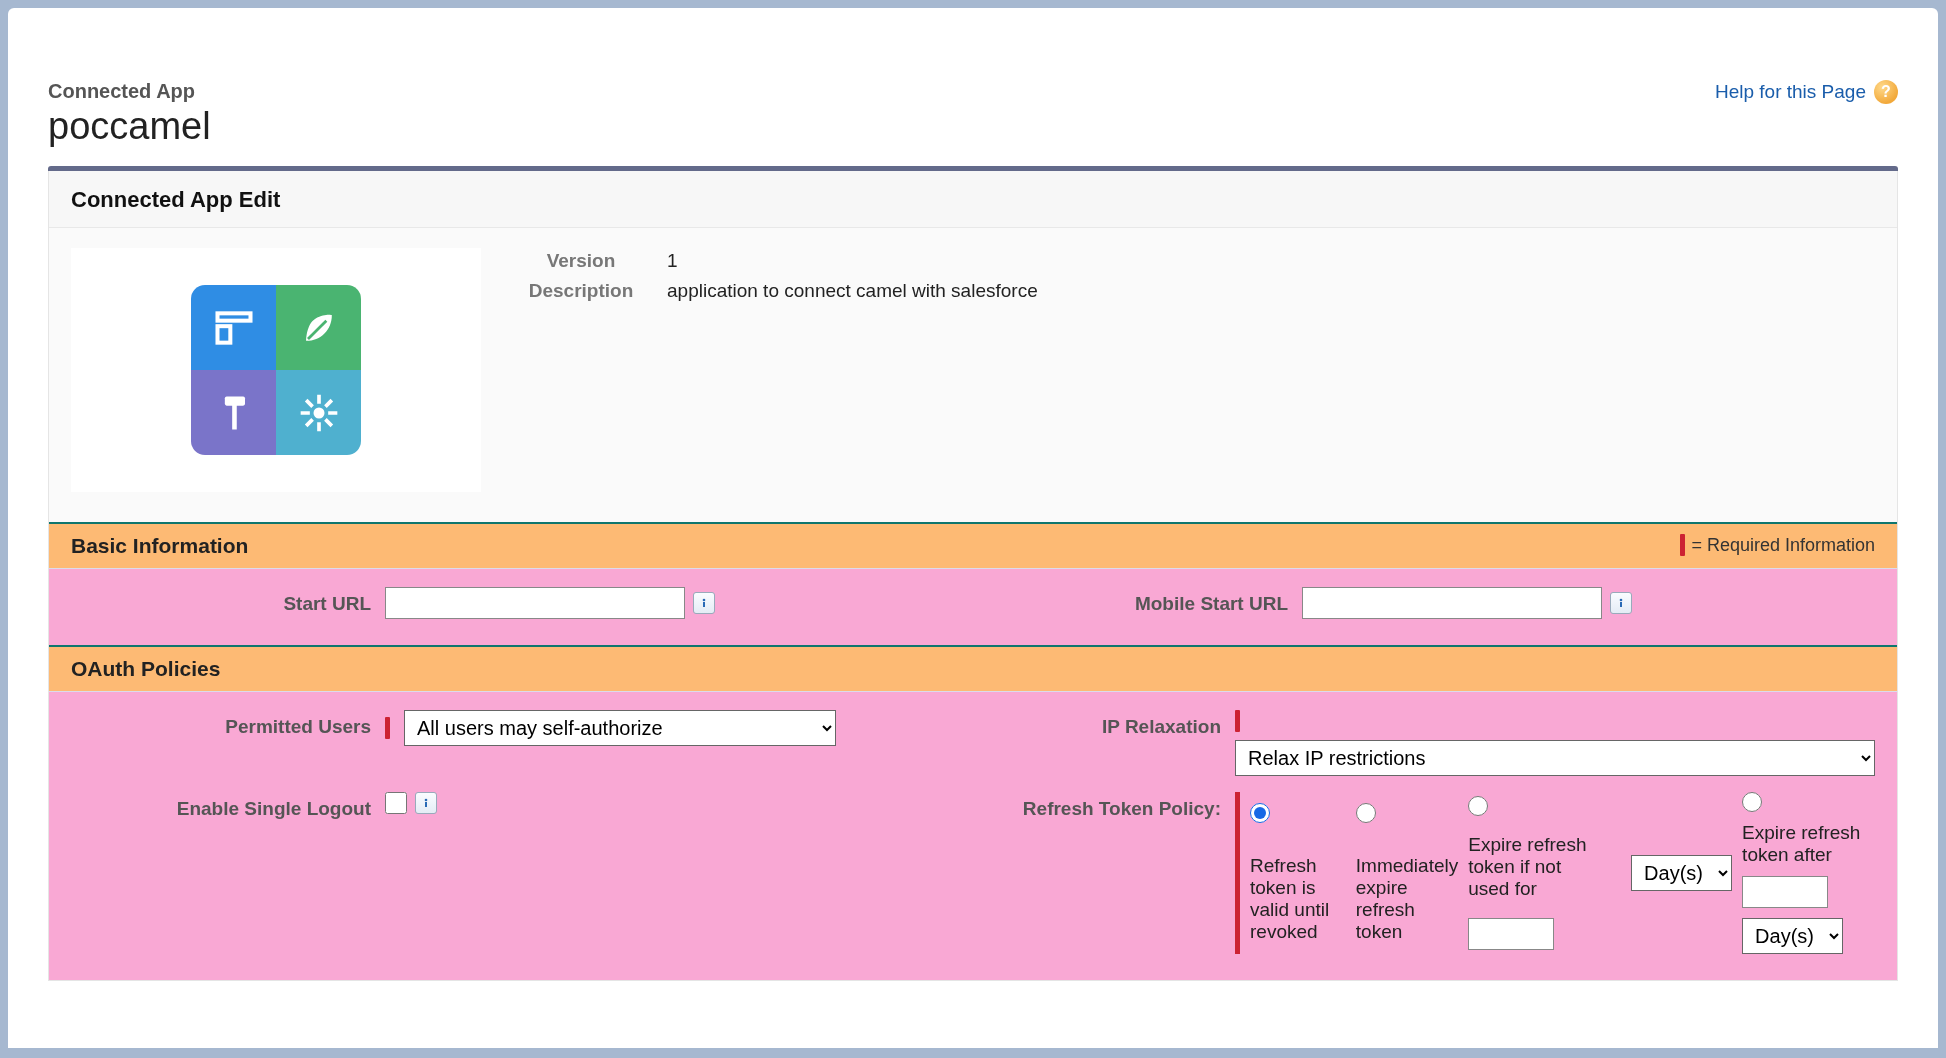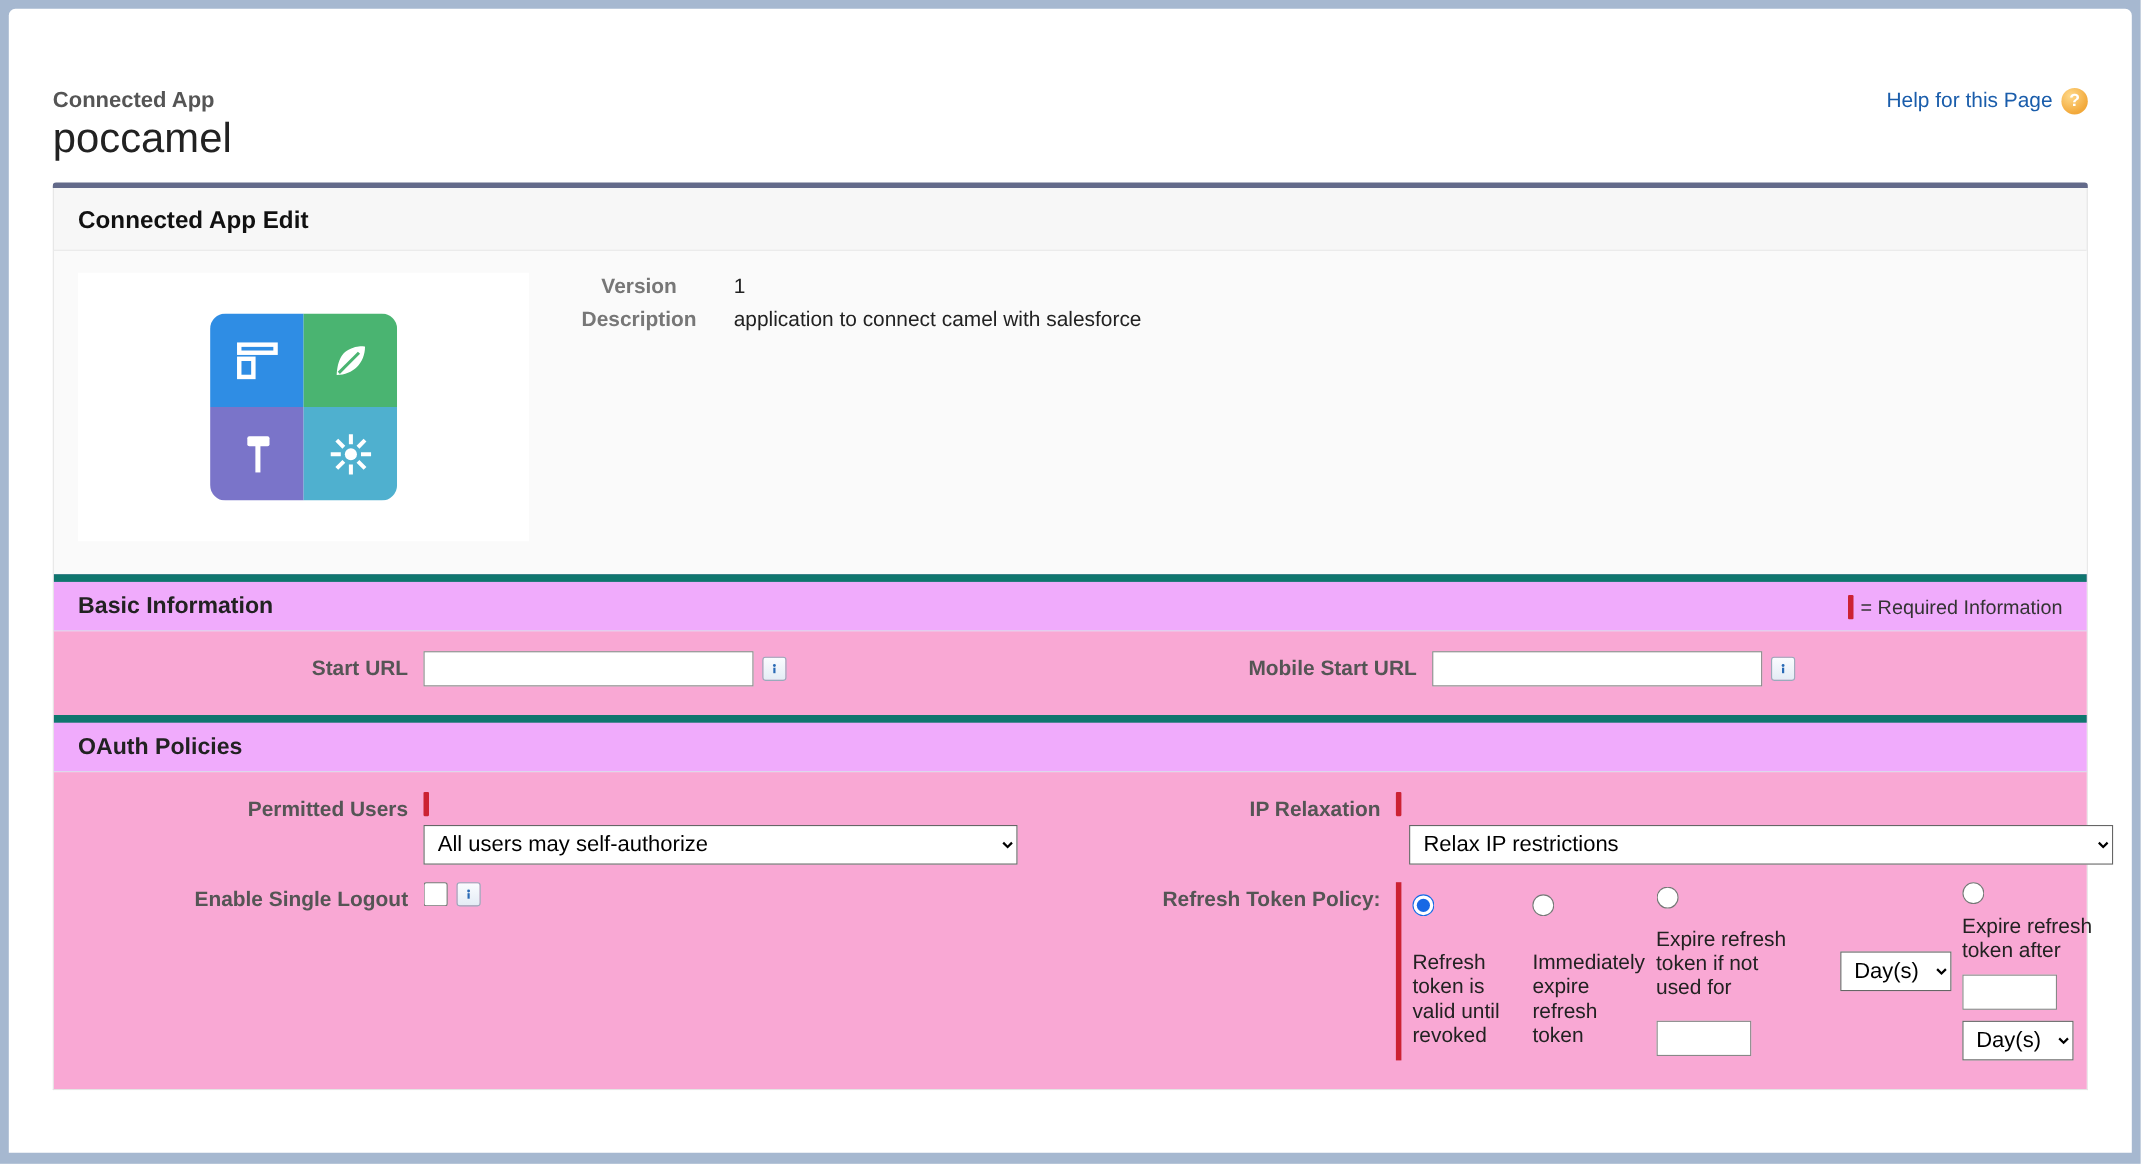--- a/index.html
+++ b/index.html
@@ -97,28 +97,28 @@
   .tile svg { width: 44px; height: 44px; }
   .t1 { background:#2f8de4; }
   .t2 { background:#4ab471; }
   .t3 { background:#7a74c9; }
   .t4 { background:#4fb0cf; }
   .info-fields { flex: 1; padding-top: 2px; }
   .info-row { display:flex; gap: 26px; margin-bottom: 8px; text-align: center; }
   .info-label { color: #777; font-size: 19px; font-weight: bold; width: 120px; }
   .info-value { color: #222; font-size: 19px; }
   .section-header {
-    background: #f0abfc;
+    background: #fdba74;
     padding: 10px 22px;
     font-size: 21px;
     font-weight: bold;
     display: flex;
     justify-content: space-between;
-    align-items: flex-end;
-    border-top: 7px solid #0f766e;
+    align-items: flex-start;
+    border-top: 2px solid #0f766e;
     border-bottom: 1px solid #dcdcea;
   }
   .req-hint { font-weight: normal; font-size: 18px; color: #333; display:flex; align-items:center; gap:6px; }
   .req-bar { display:inline-block; width:5px; height:22px; background:#c23; border-radius:1px; }
   .form-grid {
     display: grid;
     grid-template-columns: 1fr 1fr;
     gap: 16px 30px;
     padding: 18px 22px 26px;
     background: #f9a8d4;
@@ -145,22 +145,22 @@
     background: #fff;
   }
   input[type=text].small { width: 86px; }
   select {
     border: 1px solid #666;
     height: 36px;
     padding: 4px 8px;
     font-size: 20px;
     background: #fff;
   }
-  select.wide { width: 540px; }
-  select.wide2 { width: 640px; margin-left: 12px; }
+  select.wide { width: 432px; }
+  select.wide2 { width: 640px; }
   select.unit { width: 101px; }
   .info-icon {
     width: 22px; height:22px;
     border: 1px solid #9ab;
     border-radius: 3px;
     background: linear-gradient(#fafcff,#e4ecf5);
     display:inline-flex;
     align-items:center; justify-content:center;
   }
   .info-icon svg { width:12px; height:12px; }

